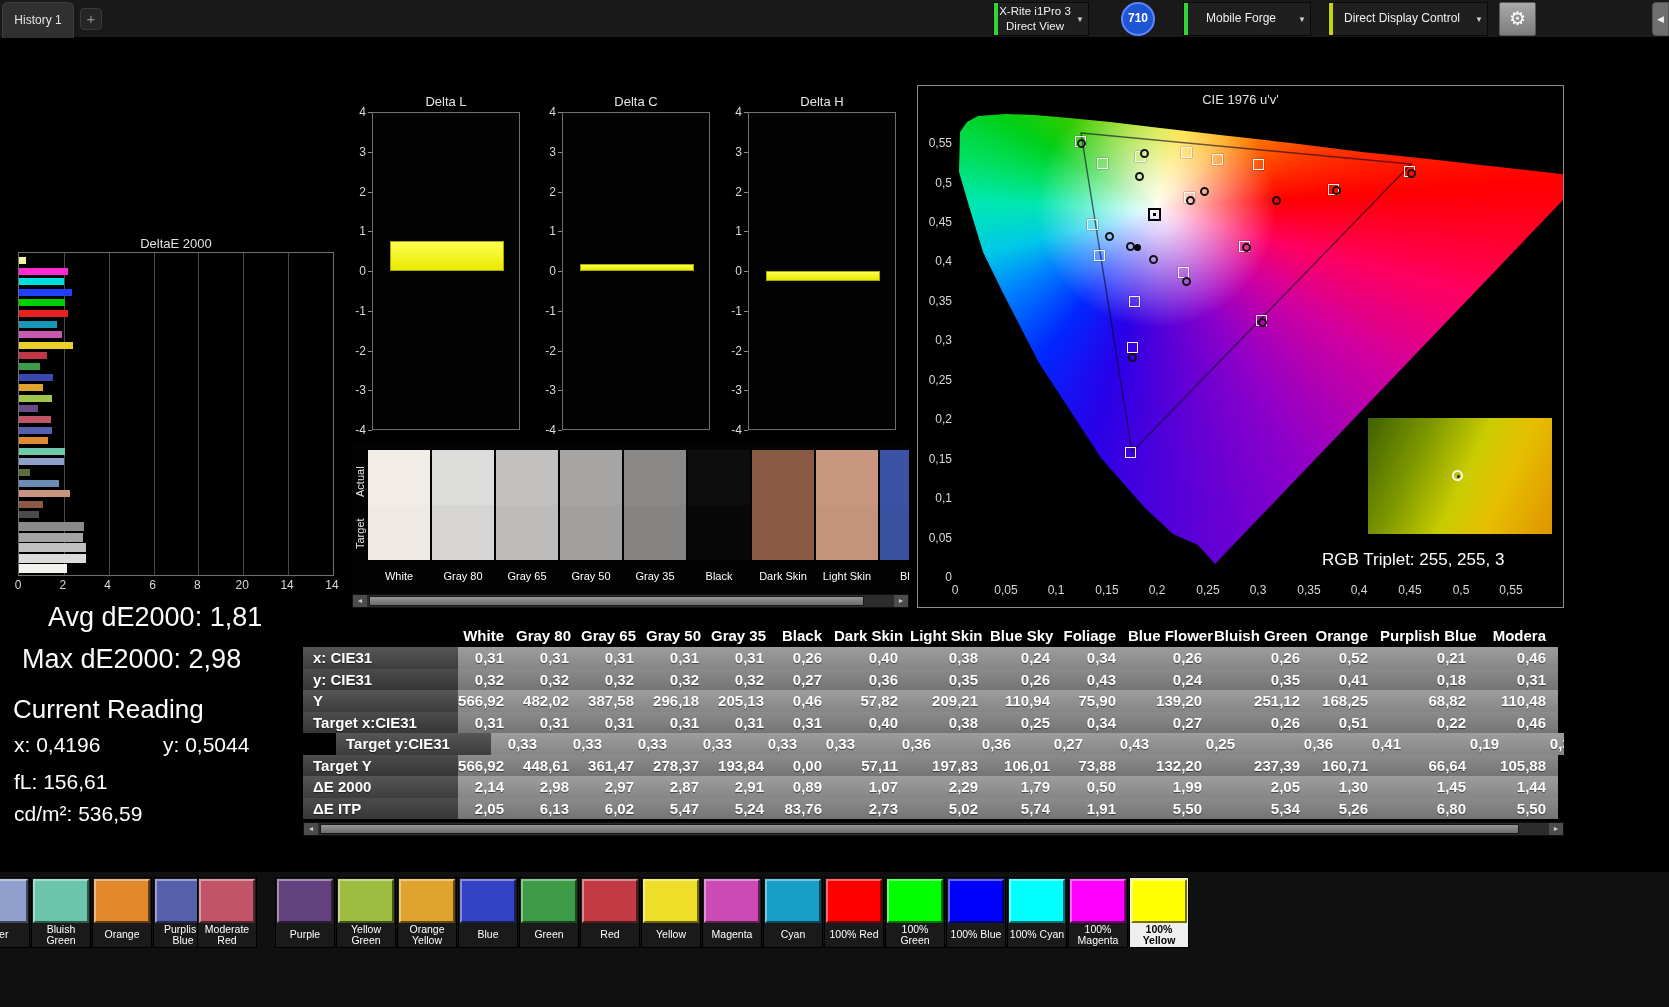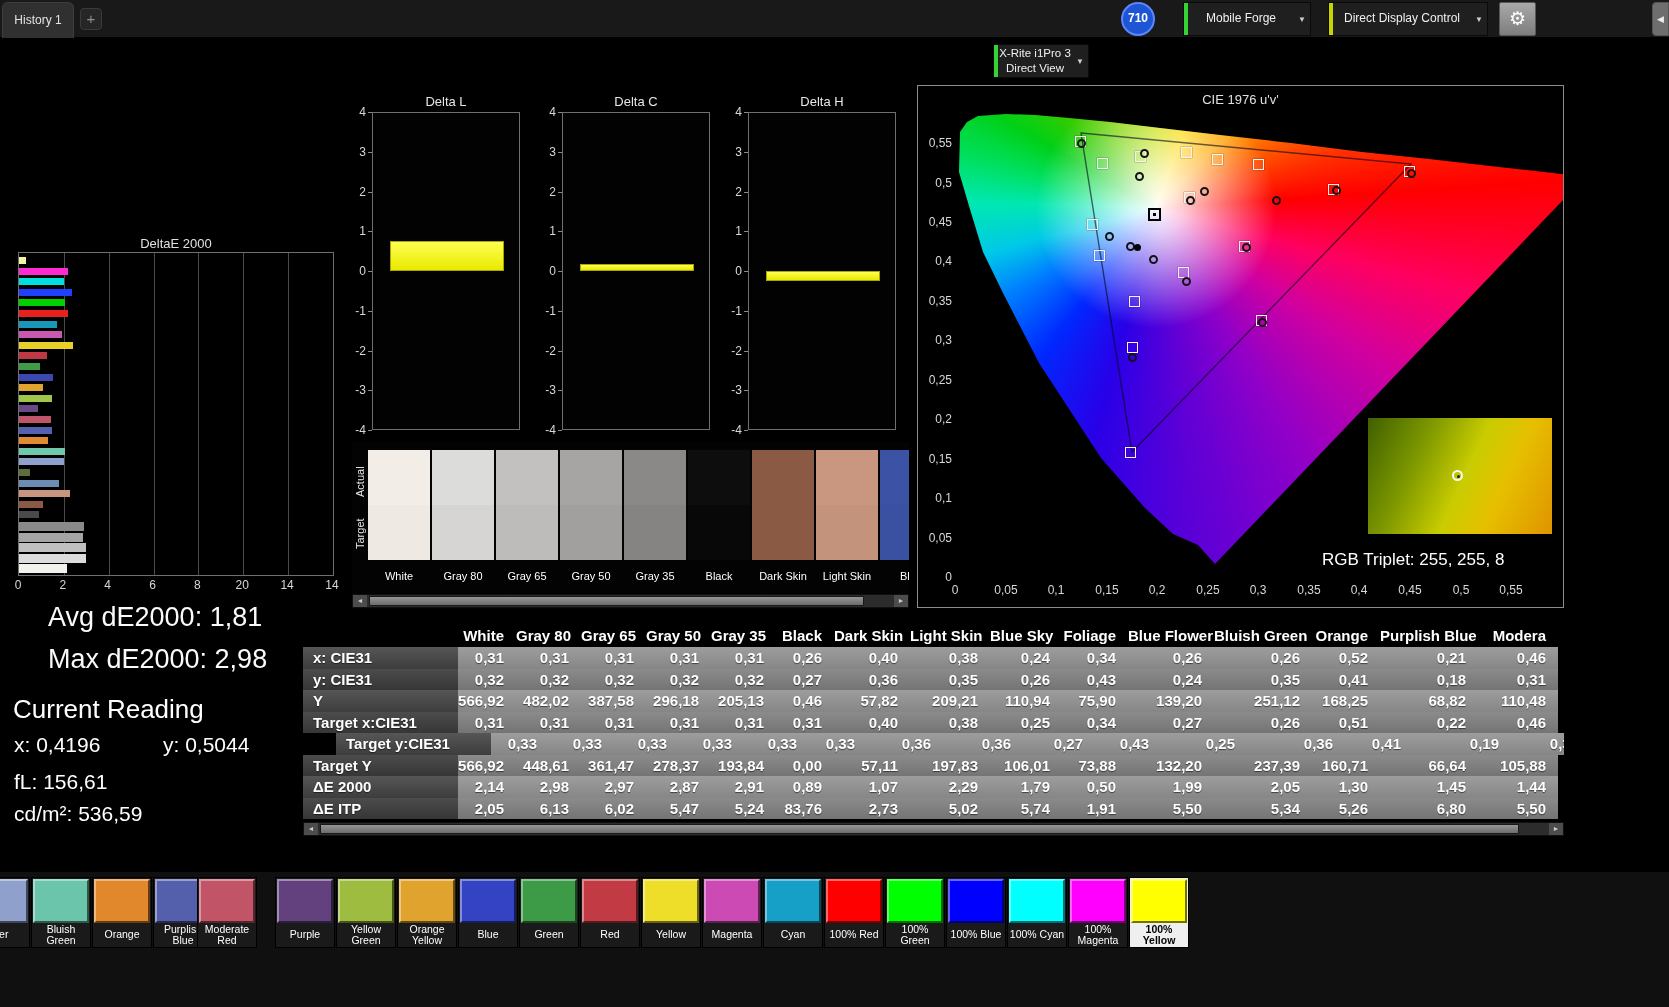--- a/index.html
+++ b/index.html
@@ -22,21 +22,21 @@
 
   
   .pagetitle { position:absolute; left:10px; top:78px; font-size:38px; color:#e4e4e4; letter-spacing:0.5px; }
   .de-title { position:absolute; left:18px; top:236px; width:316px; text-align:center; font-size:13px; color:#e0e0e0; }
   .de-plot  { position:absolute; left:18px; top:252px; width:316px; height:324px; border:1px solid #6f6f6f; background:#000; overflow:hidden; }
   .de-grid  { position:absolute; top:0; width:1px; height:100%; background:#4a4a4a; }
   .de-bar   { position:absolute; left:0; height:7px; }
   .de-xaxis { position:absolute; left:18px; top:578px; width:316px; height:14px; }
   .de-xlab  { position:absolute; transform:translateX(-50%); color:#d8d8d8; font-size:12px; }
   .stat-avg { position:absolute; left:48px; top:602px; font-size:27px; color:#fafafa; }
-  .stat-max { position:absolute; left:48px; top:644px; font-size:27px; color:#fafafa; }
+  .stat-max { position:absolute; left:22px; top:644px; font-size:27px; color:#fafafa; }
   .cr-title { position:absolute; left:13px; top:694px; font-size:26px; color:#fff; }
   .cr-x  { position:absolute; left:14px;  top:733px; font-size:21px; color:#fff; }
   .cr-y  { position:absolute; left:163px; top:733px; font-size:21px; color:#fff; }
   .cr-fl { position:absolute; left:14px;  top:770px; font-size:21px; color:#fff; }
   .cr-cd { position:absolute; left:14px;  top:802px; font-size:21px; color:#fff; }
 
   
   .dchart { position:absolute; top:96px; width:148px; height:340px; }
   .dchart .dtitle { position:absolute; left:0; top:-2px; width:148px; text-align:center; font-size:13px; color:#e6e6e6; }
   .dplot { position:absolute; left:0; top:16px; width:148px; height:318px; border:1px solid #6f6f6f; background:#020202; }
@@ -100,21 +100,21 @@
 </style>
 </head>
 <body>
 
 <div id="app">
 
   <div class="topbar">
     <div class="tab">History 1</div>
     <div class="addtab">+</div>
 
-    <div class="dropdown" style="left:993px;width:96px;margin-top:42px;">
+    <div class="dropdown" style="left:993px;width:96px;">
       <div class="dd-accent" id="meter-accent" style="background: rgb(53, 212, 53);"></div>
       <div class="dd-text">
         <div>X-Rite i1Pro 3</div>
         <div>Direct View</div>
       </div>
       <div class="dd-chev">▼</div>
     </div>
 
     <div class="badge">710</div>
 
@@ -495,21 +495,21 @@
     <div class="cie-horseshoe" id="horseshoe" style="clip-path: polygon(297px 478px, 280px 459px, 255px 448px, 227px 422px, 183px 372px, 121px 277px, 85px 207px, 65px 166px, 51px 120px, 41px 86px, 42px 46px, 49px 36px, 60px 30px, 88px 28px, 117px 29px, 151px 32px, 192px 36px, 242px 42px, 302px 49px, 373px 57px, 444px 66px, 511px 73px, 563px 79px, 626px 86px, 667px 91px);"></div>
     <svg id="cie-svg" width="645" height="521" style="position:absolute;left:0;top:0;">
         <polygon points="163,47 493,78 214,366" fill="none" stroke="rgba(5,5,30,0.6)" stroke-width="1.4"></polygon>
       </svg>
     <div class="cie-title">CIE 1976 u'v'</div>
     <div class="cie-inset">
       <div class="marker">
           <i></i>
         </div>
     </div>
-    <div class="cie-rgb">RGB Triplet: 255, 255, 8</div>
+    <div class="cie-rgb">RGB Triplet: 255, 255, 3</div>
   <span class="cie-ylab" style="left: 4px; top: 50px;">0,55</span>
       <span class="cie-ylab" style="left: 4px; top: 90px;">0,5</span>
       <span class="cie-ylab" style="left: 4px; top: 129px;">0,45</span>
       <span class="cie-ylab" style="left: 4px; top: 168px;">0,4</span>
       <span class="cie-ylab" style="left: 4px; top: 208px;">0,35</span>
       <span class="cie-ylab" style="left: 4px; top: 247px;">0,3</span>
       <span class="cie-ylab" style="left: 4px; top: 287px;">0,25</span>
       <span class="cie-ylab" style="left: 4px; top: 326px;">0,2</span>
       <span class="cie-ylab" style="left: 4px; top: 366px;">0,15</span>
       <span class="cie-ylab" style="left: 4px; top: 405px;">0,1</span>

